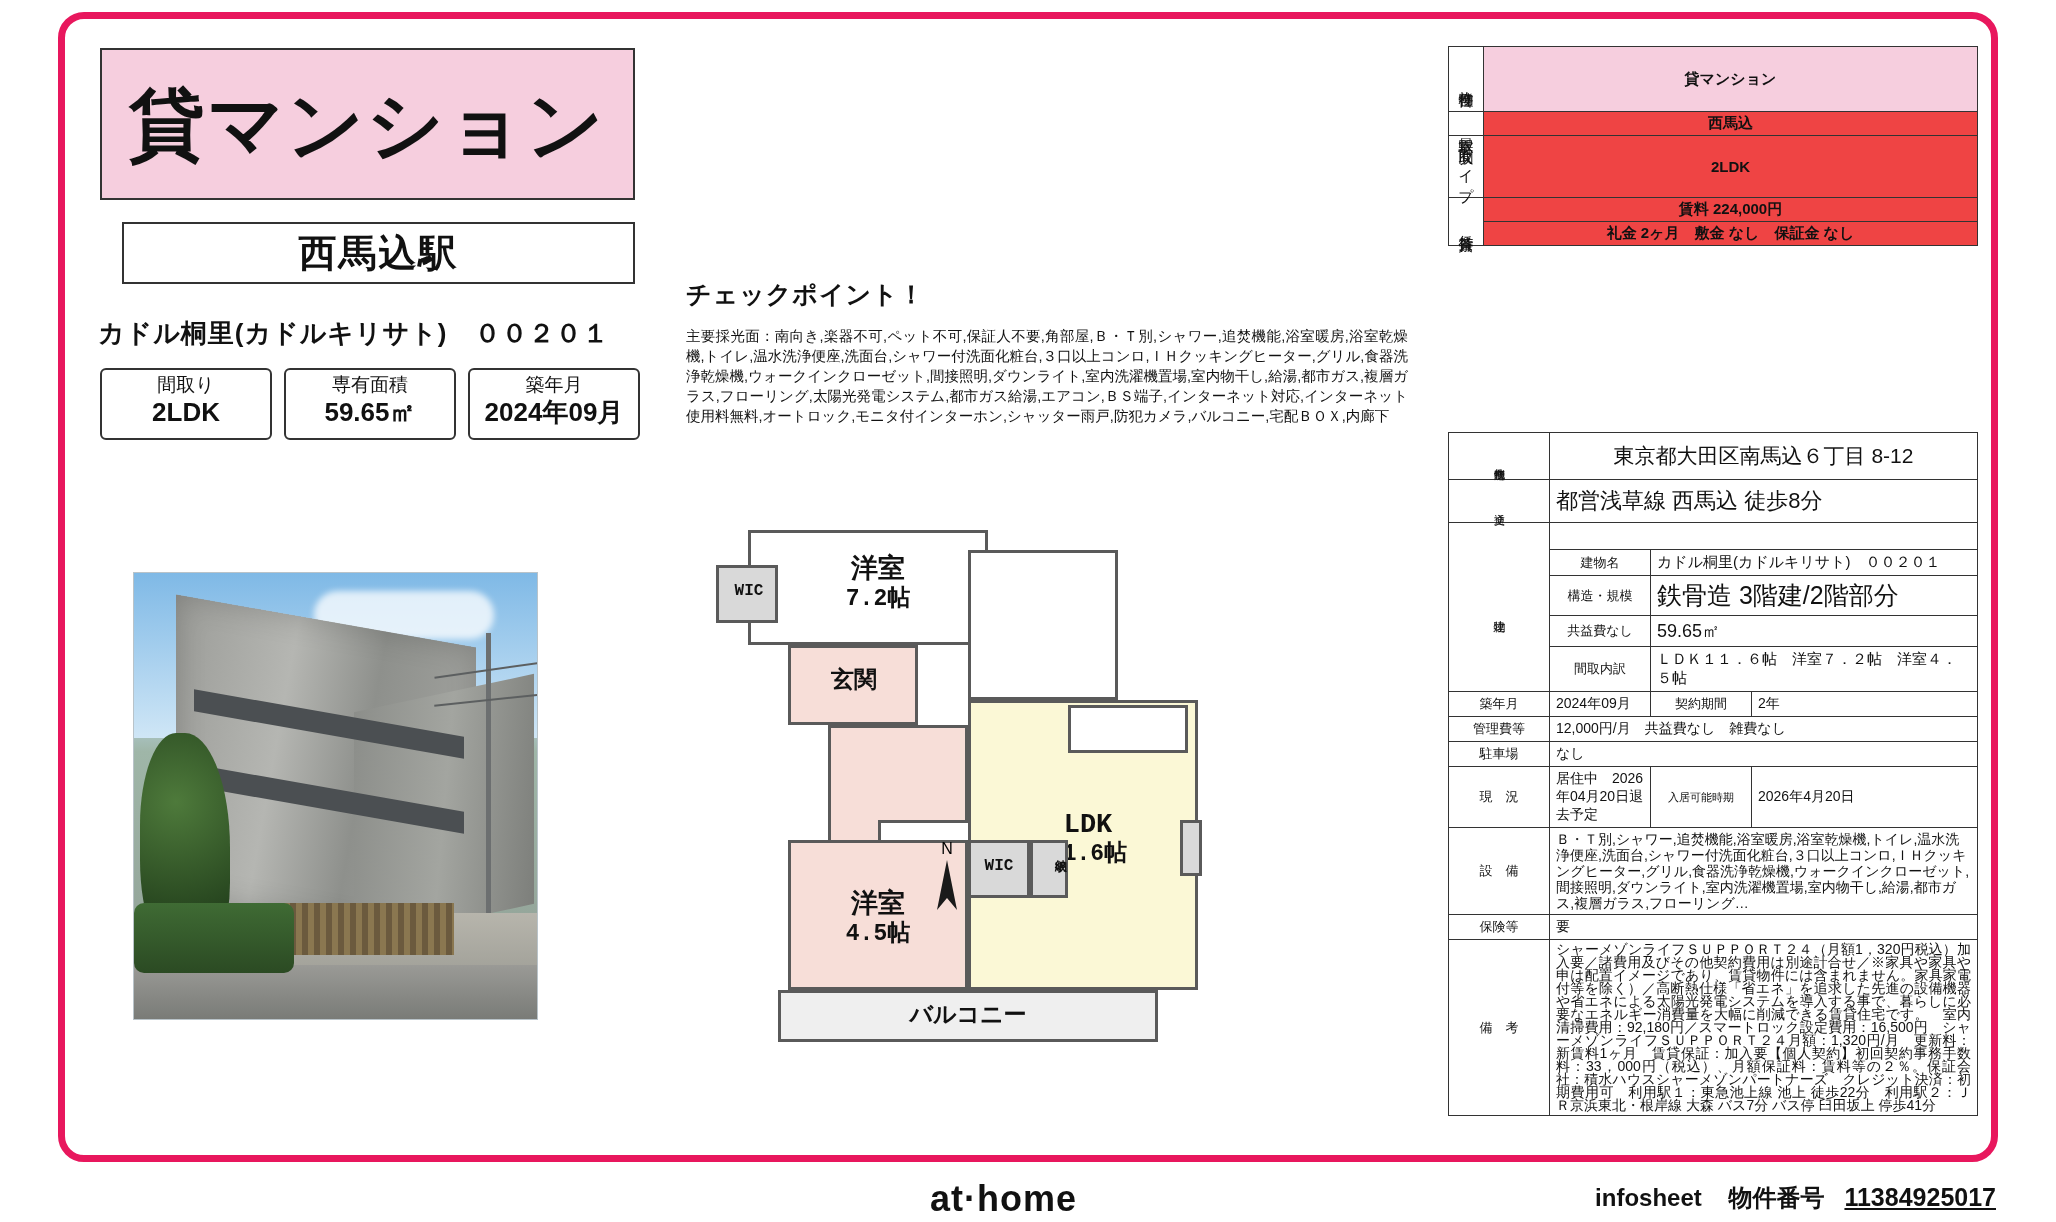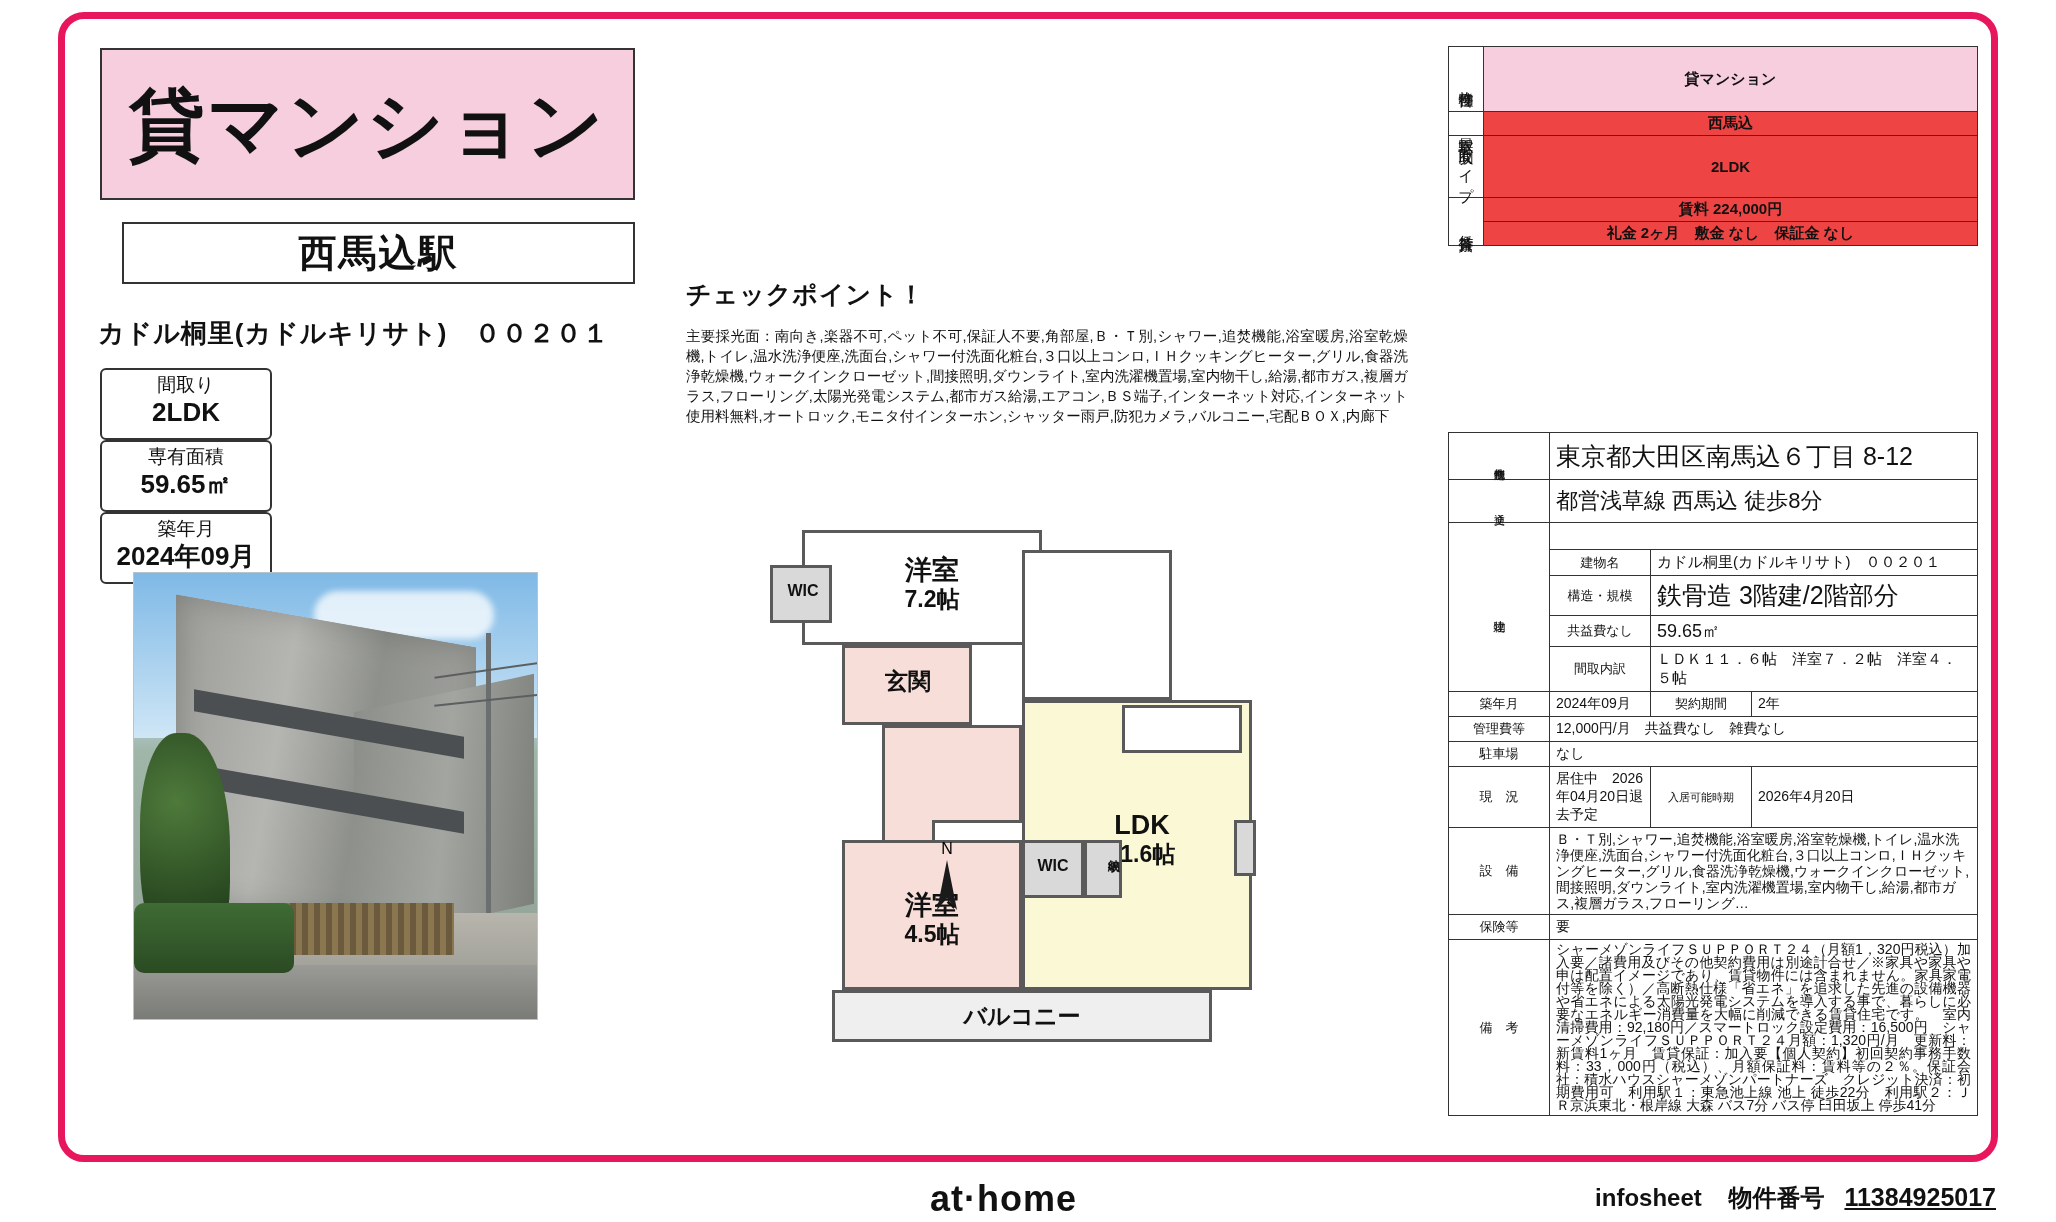--- a/index.html
+++ b/index.html
@@ -72,21 +72,21 @@
     font-weight: bold;
     letter-spacing: 1px;
     white-space: nowrap;
   }
 
   .spec-row {
     position: absolute;
     left: 100px; top: 368px;
     width: 560px;
     display: flex;
-    flex-direction: column;
+    gap: 12px;
   }
   .spec-cell {
     width: 172px;
     height: 72px;
     border: 2px solid #333;
     border-radius: 6px;
     box-sizing: border-box;
     text-align: center;
     background: #fff;
   }
@@ -166,22 +166,22 @@
     background: linear-gradient(#3f6b34,#2b4a23); border-radius: 10px;}
   .ph-fence { position:absolute; left:120px; top:330px; width:200px; height:52px;
     background: repeating-linear-gradient(90deg,#6b5a3e 0 6px,#8a7750 6px 12px);}
   .ph-pole { position:absolute; left:352px; top:60px; width:5px; height:300px; background:#6c6f70;}
   .ph-wire { position:absolute; left:300px; top:96px; width:110px; height:2px; background:#5c5f60; transform: rotate(-8deg);}
   .ph-wire2 { position:absolute; left:300px; top:126px; width:110px; height:2px; background:#5c5f60; transform: rotate(-6deg);}
 
   
   .plan {
     position: absolute;
-    left: 782px; top: 520px;
-    width: 630px; height: 560px;
+    left: 728px; top: 520px;
+    width: 630px; height: 560px; font-family: Liberation Mono, monospace;
   }
   .rm {
     position: absolute;
     box-sizing: border-box;
     border: 3px solid #5a5a5a;
     font-size: 20px;
     text-align: center;
   }
   .pink { background: #f7ded8; }
   .yellow { background: #fbf8d6; }
@@ -404,21 +404,21 @@
       </tr>
     </tbody>
       </table>
   </div>
 
   <div class="rt2">
     <table>
       <tbody>
           <tr>
         <td class="lbl-cell"><span style="writing-mode:vertical-rl; font-size:11px;">物件所在地</span></td>
-        <td colspan="3" style="font-size:25px; height:40px;">東京都大田区南馬込６丁目 8-12</td>
+        <td colspan="3" style="font-size:21px; height:40px;text-align:center;">東京都大田区南馬込６丁目 8-12</td>
       </tr>
       <tr>
         <td class="lbl-cell"><span style="writing-mode:vertical-rl; font-size:11px;">交通</span></td>
         <td colspan="3" style="font-size:22px; height:36px;">都営浅草線 西馬込 徒歩8分</td>
       </tr>
       <tr>
         <td class="lbl-cell" rowspan="5"><span style="writing-mode:vertical-rl; font-size:12px;">建物</span></td>
         <td colspan="3" style="height:20px;"></td>
       </tr>
       <tr>

